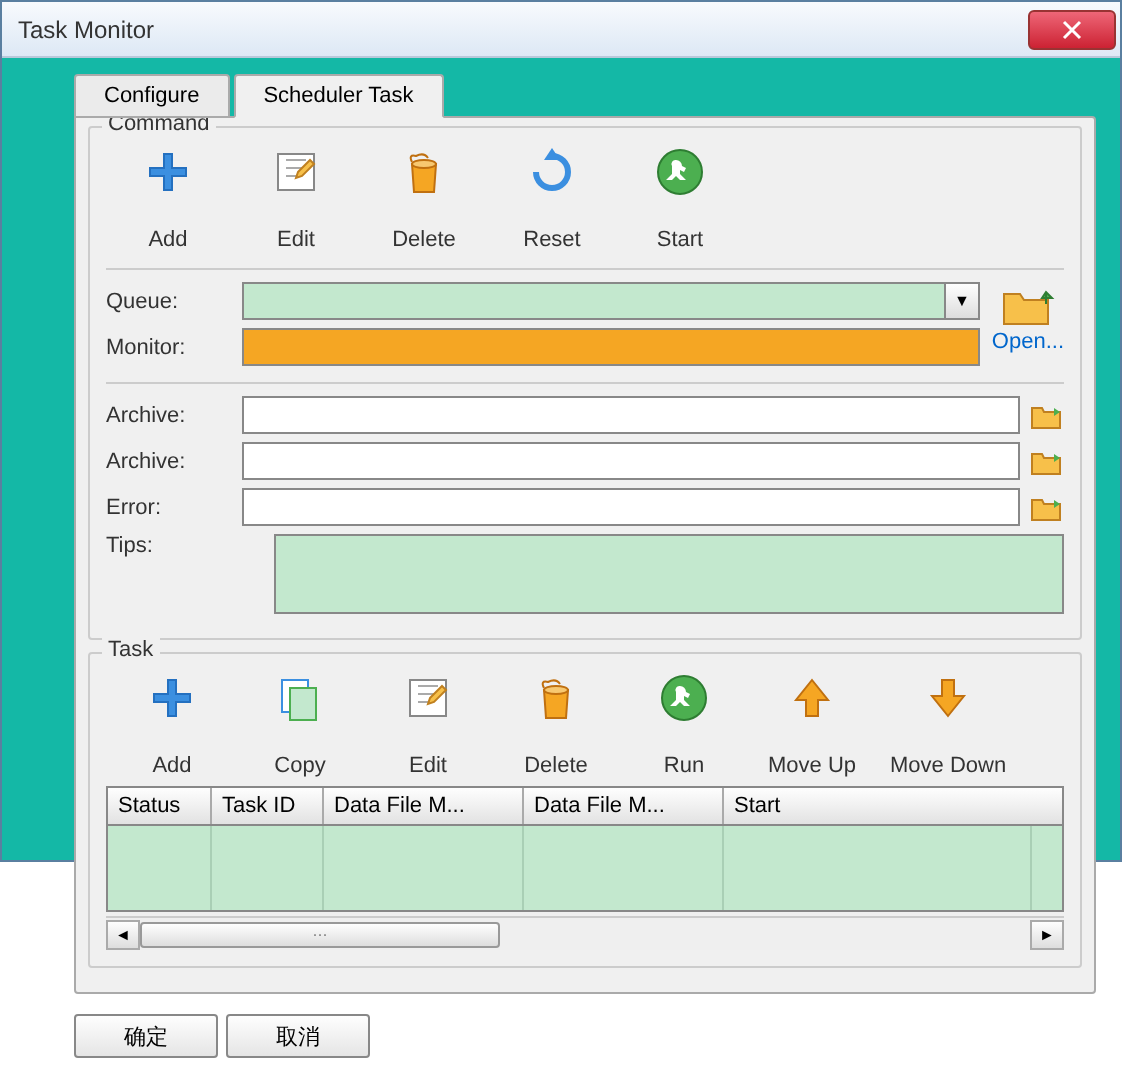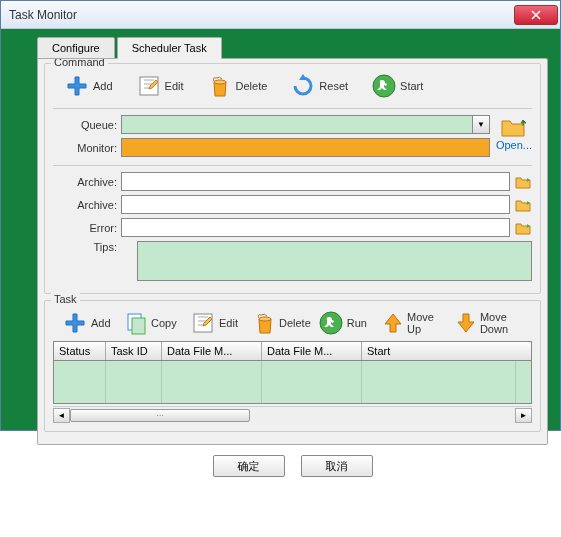--- a/index.html
+++ b/index.html
@@ -1,33 +1,33 @@
 <!DOCTYPE html>
 <html><head>
 <meta charset="utf-8">
 <style>
 * { box-sizing: border-box; margin: 0; padding: 0; font-family: Tahoma, sans-serif; font-size: 11px; }
 body { background: #fff; width: 561px; height: 537px; overflow: hidden; }
-.window { width: 561px; height: 431px; border: 1px solid #5a7fa0; background: #15803d; }
+.window { width: 561px; height: 431px; border: 1px solid #5a7fa0; background: #14b8a6; }
 .titlebar { height: 28px; background: linear-gradient(#f8fafd, #dde8f5); border-bottom: 1px solid #b8c8da; display: flex; align-items: center; padding: 0 2px 0 8px; }
 .titlebar-text { flex: 1; color: #333; font-size: 12px; }
 .close-btn { width: 44px; height: 20px; background: linear-gradient(#e67, #c23); border: 1px solid #933; border-radius: 3px; color: #fff; display: flex; align-items: center; justify-content: center; font-weight: bold; font-size: 10px; }
 .content { padding: 8px 12px; margin-left: 24px; }
 .tabs { display: flex; margin-bottom: -1px; position: relative; z-index: 2; }
 .tab { padding: 4px 14px; border: 1px solid #aaa; background: #ebebeb; margin-right: 2px; border-radius: 2px 2px 0 0; cursor: default; }
 .tab.active { background: #f0f0f0; border-bottom: 1px solid #f0f0f0; }
 .tab-panel { border: 1px solid #aaa; padding: 4px 6px 6px; background: #f0f0f0; position: relative; z-index: 1; border-radius: 0 2px 2px 2px; }
 .fieldset { border: 1px solid #ccc; border-radius: 2px; padding: 6px 8px 8px; margin-bottom: 6px; position: relative; }
 .fieldset-legend { position: absolute; top: -8px; left: 6px; background: #f0f0f0; padding: 0 3px; font-size: 11px; color: #333; }
 .toolbar { display: flex; gap: 22px; padding: 2px 10px 4px; }
-.tool-btn { display: flex; flex-direction: row; align-items: center; gap: 2px; cursor: default; min-width: 42px; }
+.tool-btn { display: flex; flex-direction: column; align-items: center; gap: 14px; cursor: default; min-width: 42px; }
 .tool-icon { width: 28px; height: 28px; display: flex; align-items: center; justify-content: center; }
 .tool-label { font-size: 11px; color: #333; }
 .form-row { display: flex; align-items: center; margin-bottom: 4px; }
-.form-label { width: 64px; text-align: right; margin-right: 4px; color: #333; }
+.form-label { width: 64px; margin-right: 4px; color: #333; }
 .form-input { flex: 1; height: 19px; background: #c3e8ce; border: 1px solid #888; padding: 1px 3px; }
 .form-input.orange { background: #f5a623; }
 .form-input.white { background: #fff; }
 .form-select { flex: 1; height: 19px; background: #c3e8ce; border: 1px solid #888; display: flex; }
 .select-body { flex: 1; }
 .select-arrow { width: 17px; background: linear-gradient(#fefefe, #ddd); border-left: 1px solid #888; display: flex; align-items: center; justify-content: center; font-size: 8px; }
 .open-btn { display: flex; flex-direction: column; align-items: center; margin-left: 6px; cursor: default; }
 .folder-icon { width: 28px; height: 24px; }
 .open-label { font-size: 11px; color: #06c; }
 .field-btn { width: 18px; height: 18px; margin-left: 4px; display: flex; align-items: center; justify-content: center; }
@@ -36,21 +36,21 @@
 .toolbar2 .tool-btn { min-width: 50px; }
 .table { border: 1px solid #888; }
 .table-header { display: flex; background: linear-gradient(#fefefe, #e2e2e2); border-bottom: 1px solid #888; }
 .th { padding: 3px 5px; border-right: 1px solid #aaa; white-space: nowrap; overflow: hidden; text-overflow: clip; }
 .table-body { height: 42px; background: #c3e8ce; display: flex; }
 .table-body .cell-col { border-right: 1px solid #a9cfb5; height: 100%; }
 .hscroll { height: 17px; background: #efefef; border-top: 1px solid #ccc; display: flex; align-items: center; margin-top: 2px; }
 .hscroll-arrow { width: 17px; height: 15px; background: linear-gradient(#fefefe, #ddd); border: 1px solid #aaa; display: flex; align-items: center; justify-content: center; font-size: 8px; }
 .hscroll-track { flex: 1; height: 15px; position: relative; }
 .hscroll-thumb { position: absolute; left: 0; width: 180px; height: 13px; top: 1px; background: linear-gradient(#fefefe, #ddd); border: 1px solid #999; border-radius: 2px; display: flex; align-items: center; justify-content: center; color: #888; font-size: 9px; }
-.btn-row { display: flex; justify-content: center; gap: 16px; padding: 10px 0 6px; }
+.btn-row { display: flex; gap: 4px; padding: 10px 0 6px; }
 .btn { width: 72px; height: 22px; background: linear-gradient(#fefefe, #e5e5e5); border: 1px solid #888; border-radius: 2px; cursor: default; display: flex; align-items: center; justify-content: center; }
 .divider { height: 1px; background: #ccc; margin: 4px 0 6px; }
 svg { display: block; }
 </style>
 </head>
 <body>
 
 <div class="window">
   <div class="titlebar">
     <span class="titlebar-text">Task Monitor</span>

